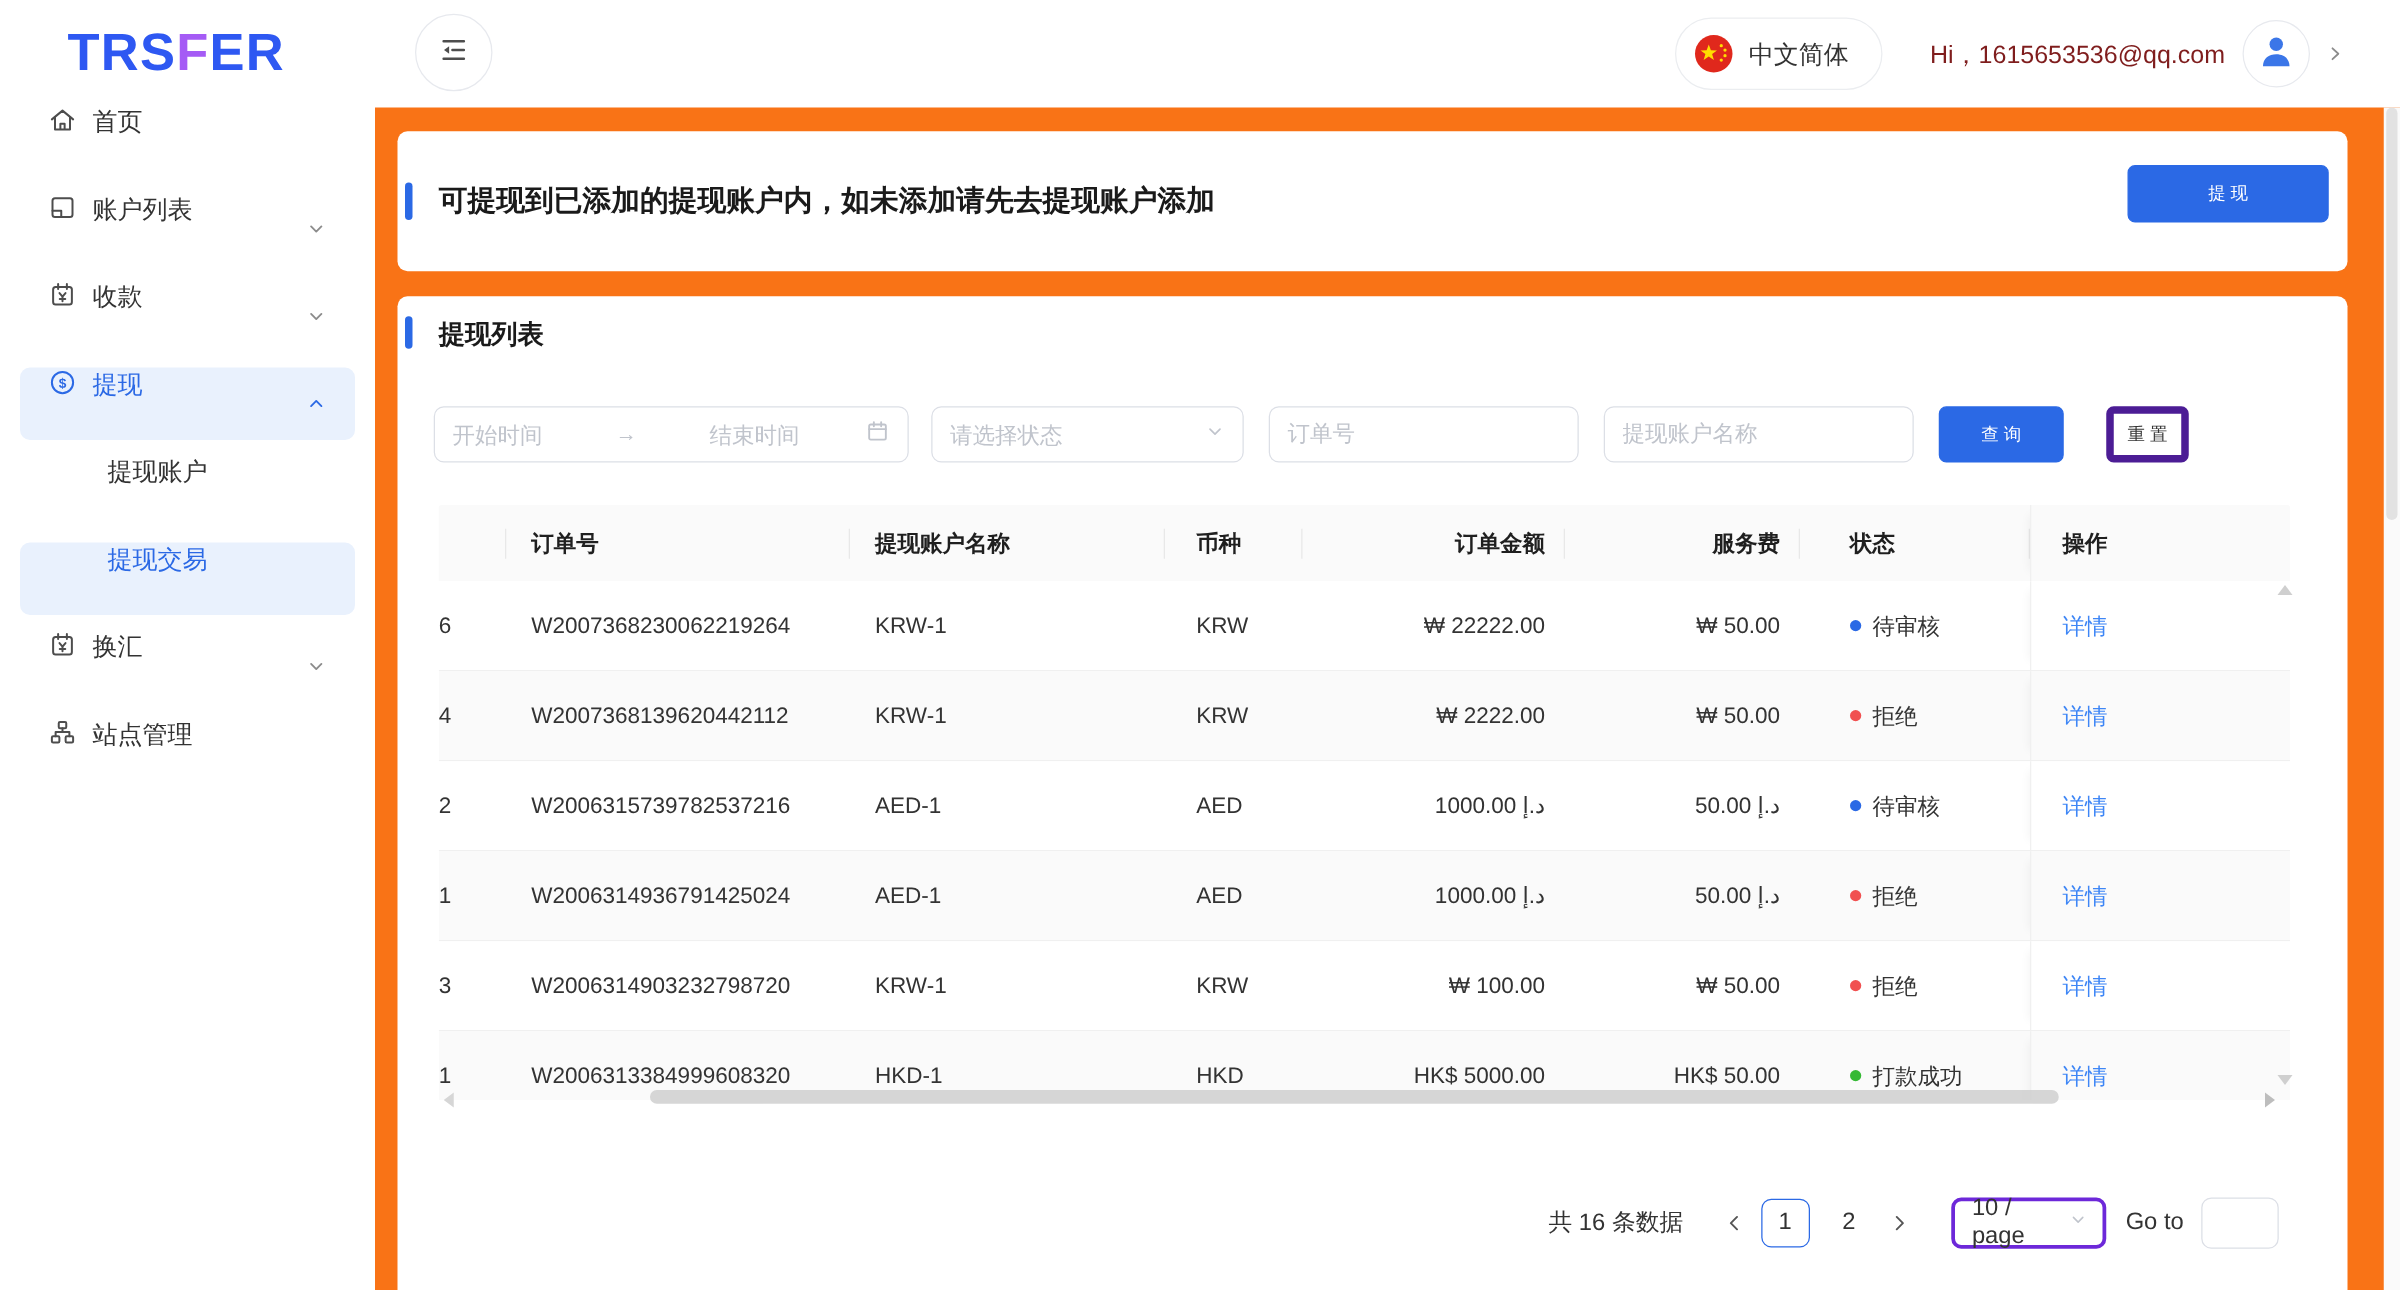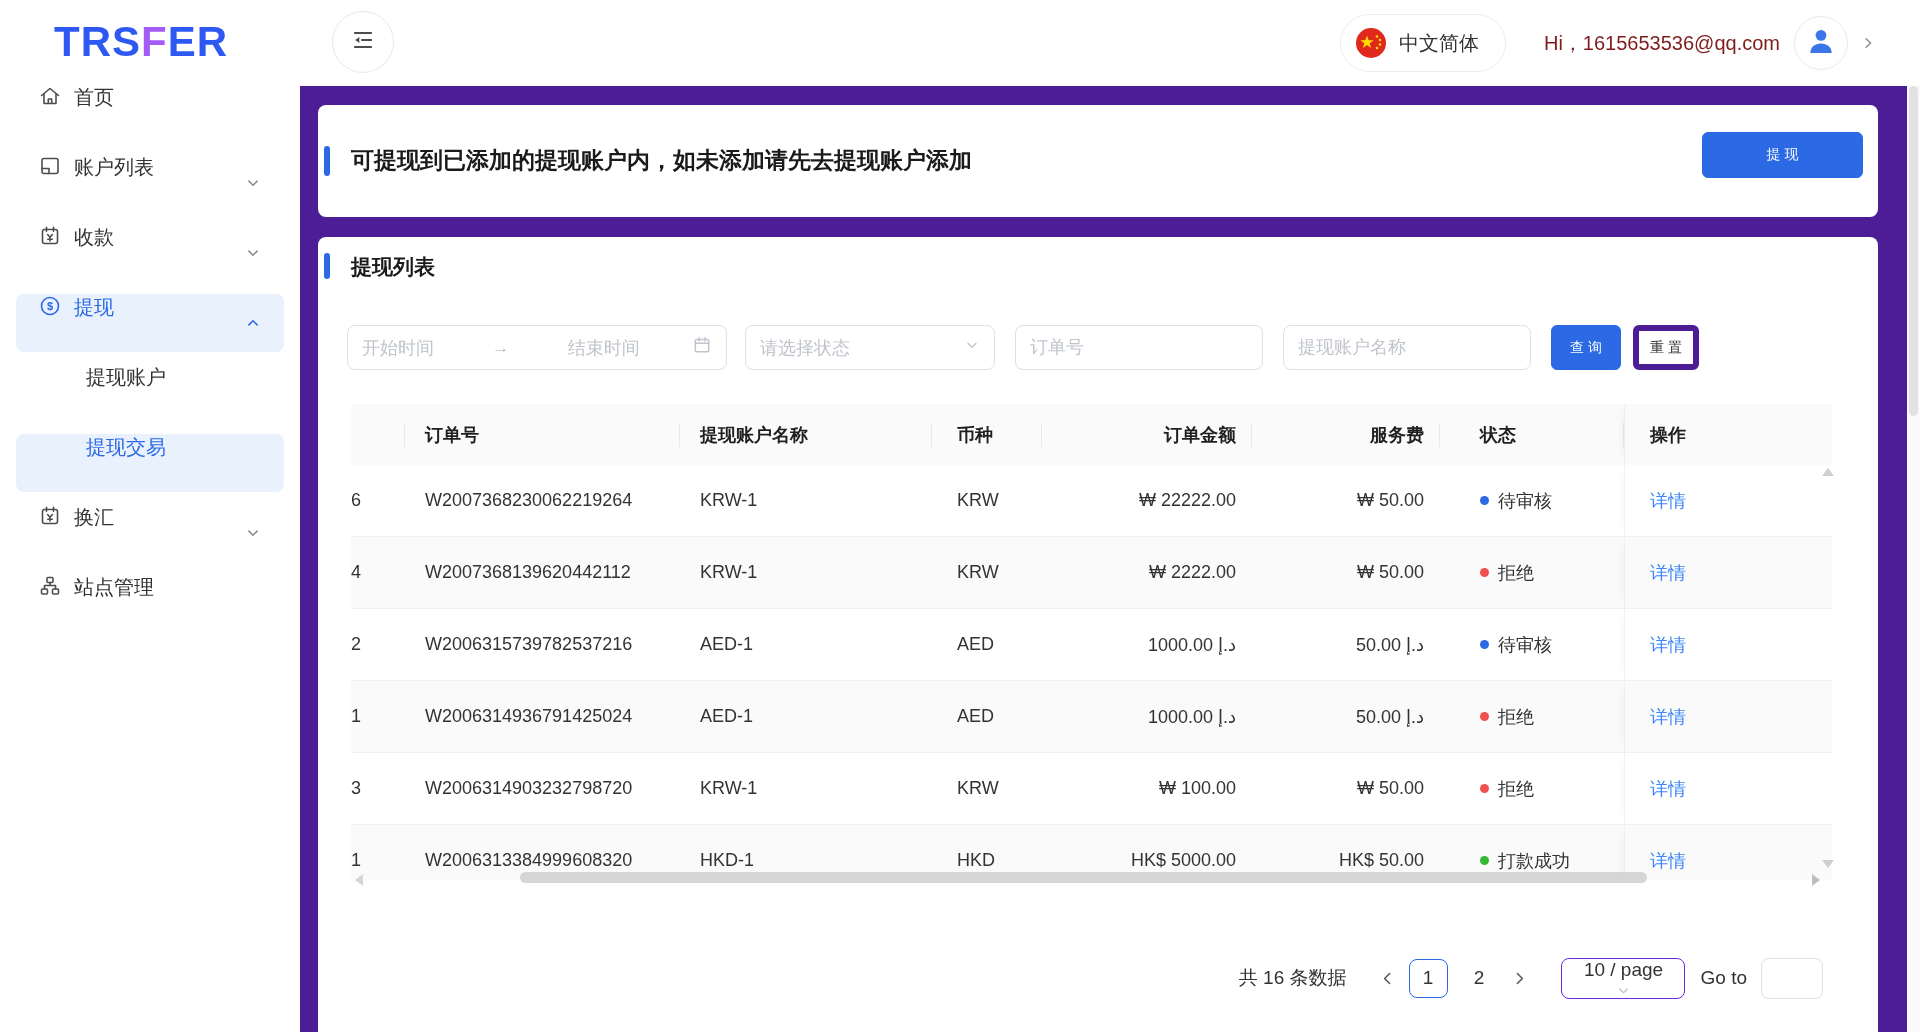--- a/index.html
+++ b/index.html
@@ -33,21 +33,21 @@
   .lang-pill { height:58px; border:1px solid #ebedf0; border-radius:29px; display:flex; align-items:center;
     padding:0 26px 0 14px; cursor:pointer; background:#fff; }
   .lang-pill .flag { width:32px; height:32px; margin-right:12px; }
   .lang-pill .lang-text { font-size:20px; color:#333; }
   .greeting { font-size:20px; color:#7f1d1d; margin-left:38px; }
   .avatar { width:54px; height:54px; border:1px solid #e7e9ee; border-radius:50%; margin-left:14px;
     display:flex; align-items:center; justify-content:center; background:#fff; cursor:pointer; }
   .hdr-chevron { margin-left:12px; width:16px; height:16px; }
 
   
-  .content { position:absolute; left:300px; top:86px; width:1620px; height:946px; background:#4c1d95; }
+  .content { position:absolute; left:300px; top:86px; width:1620px; height:946px; background:#f97316; }
   .page-scrollbar { position:absolute; right:0; top:86px; width:13px; height:946px; background:#fafafa; }
   .page-scrollbar .thumb { position:absolute; top:0; left:2px; width:9px; height:330px; background:#e2e2e2; border-radius:5px; }
 
   .card { position:absolute; background:#fff; border-radius:8px; }
   .card1 { left:18px; top:19px; width:1560px; height:112px; }
   .accent { position:absolute; left:6px; width:6px; background:#2b69e5; border-radius:3px; }
   .card1 .accent { top:41px; height:30px; }
   .banner-text { position:absolute; left:33px; top:40px; font-size:23px; font-weight:700; color:#1a1a1a; }
   .btn { display:flex; align-items:center; justify-content:center; border-radius:6px; cursor:pointer; font-size:14px; }
   .btn-primary { background:#2b69e5; color:#fff; border:1px solid #2b69e5; }
@@ -61,21 +61,21 @@
   
   .filters { position:absolute; left:29px; top:88px; height:45px; display:flex; align-items:center; }
   .f-box { height:45px; border:1px solid #dcdfe6; border-radius:8px; background:#fff; display:flex; align-items:center; font-size:18px; }
   .daterange { width:380px; padding:0 14px; margin-right:18px; justify-content:space-between; }
   .daterange .ph { color:#c0c4cc; }
   .daterange .arrow { color:#c0c4cc; font-size:17px; margin:0 6px; }
   .sel-status { width:250px; padding:0 14px; margin-right:20px; justify-content:space-between; color:#c0c4cc; }
   .f-input { width:248px; padding:0 14px; margin-right:20px; }
   .f-input input { border:none; outline:none; width:100%; font-size:18px; color:#333; font-family:inherit; }
   .f-input input::placeholder { color:#c0c4cc; }
-  .search-btn { width:70px; height:45px; margin-right:12px; }
+  .search-btn { width:100px; height:45px; margin-right:34px; }
   .reset-btn { width:66px; height:45px; border-radius:6px; }
 
   
   .table { position:absolute; left:33px; top:167px; width:1481px; }
   .thead { display:flex; height:61px; background:#fafafa; border-radius:2px 2px 0 0; }
   .th { display:flex; align-items:center; font-size:18px; font-weight:700; color:#1f1f1f; position:relative; }
   .th:not(.c7):not(:last-child)::after { content:""; position:absolute; right:0; top:50%; transform:translateY(-50%);
     width:1px; height:24px; background:#e8e8e8; }
   .tbody { height:415px; overflow:hidden; position:relative; }
   .tr { display:flex; height:72px; border-bottom:1px solid #f0f0f0; background:#fff; }
@@ -104,22 +104,22 @@
   .tri.up    { border-width:0 6px 8px 6px; border-color:transparent transparent #cfcfcf transparent; }
   .tri.down  { border-width:8px 6px 0 6px; border-color:#cfcfcf transparent transparent transparent; }
 
   
   .pagination { position:absolute; right:55px; top:721px; height:40px; display:flex; align-items:center; font-size:19px; color:#333; }
   .pg-total { margin-right:26px; }
   .pg-arrow { width:30px; height:38px; display:flex; align-items:center; justify-content:center; cursor:pointer; }
   .pg-num { min-width:39px; height:39px; display:flex; align-items:center; justify-content:center; margin:0 6px;
     border-radius:8px; cursor:pointer; }
   .pg-num.active { border:1.5px solid #2b69e5; }
-  .pg-size { width:124px; height:41px; border:1px solid #6d28d9; border-radius:8px; margin-left:26px;
-    display:flex; align-items:center; justify-content:space-between; padding:0 12px 0 14px; cursor:pointer;flex-direction:column; }
+  .pg-size { width:124px; height:41px; border:3px solid #6d28d9; border-radius:8px; margin-left:26px;
+    display:flex; align-items:center; justify-content:space-between; padding:0 12px 0 14px; cursor:pointer; }
   .pg-goto-label { margin-left:16px; margin-right:14px; }
   .pg-goto { width:62px; height:41px; border:1px solid #dcdfe6; border-radius:8px; outline:none; font-size:18px;
     text-align:center; font-family:inherit; }
 </style>
 </head>
 <body>
 
 <div class="canvas">
 
   <div class="sidebar">

